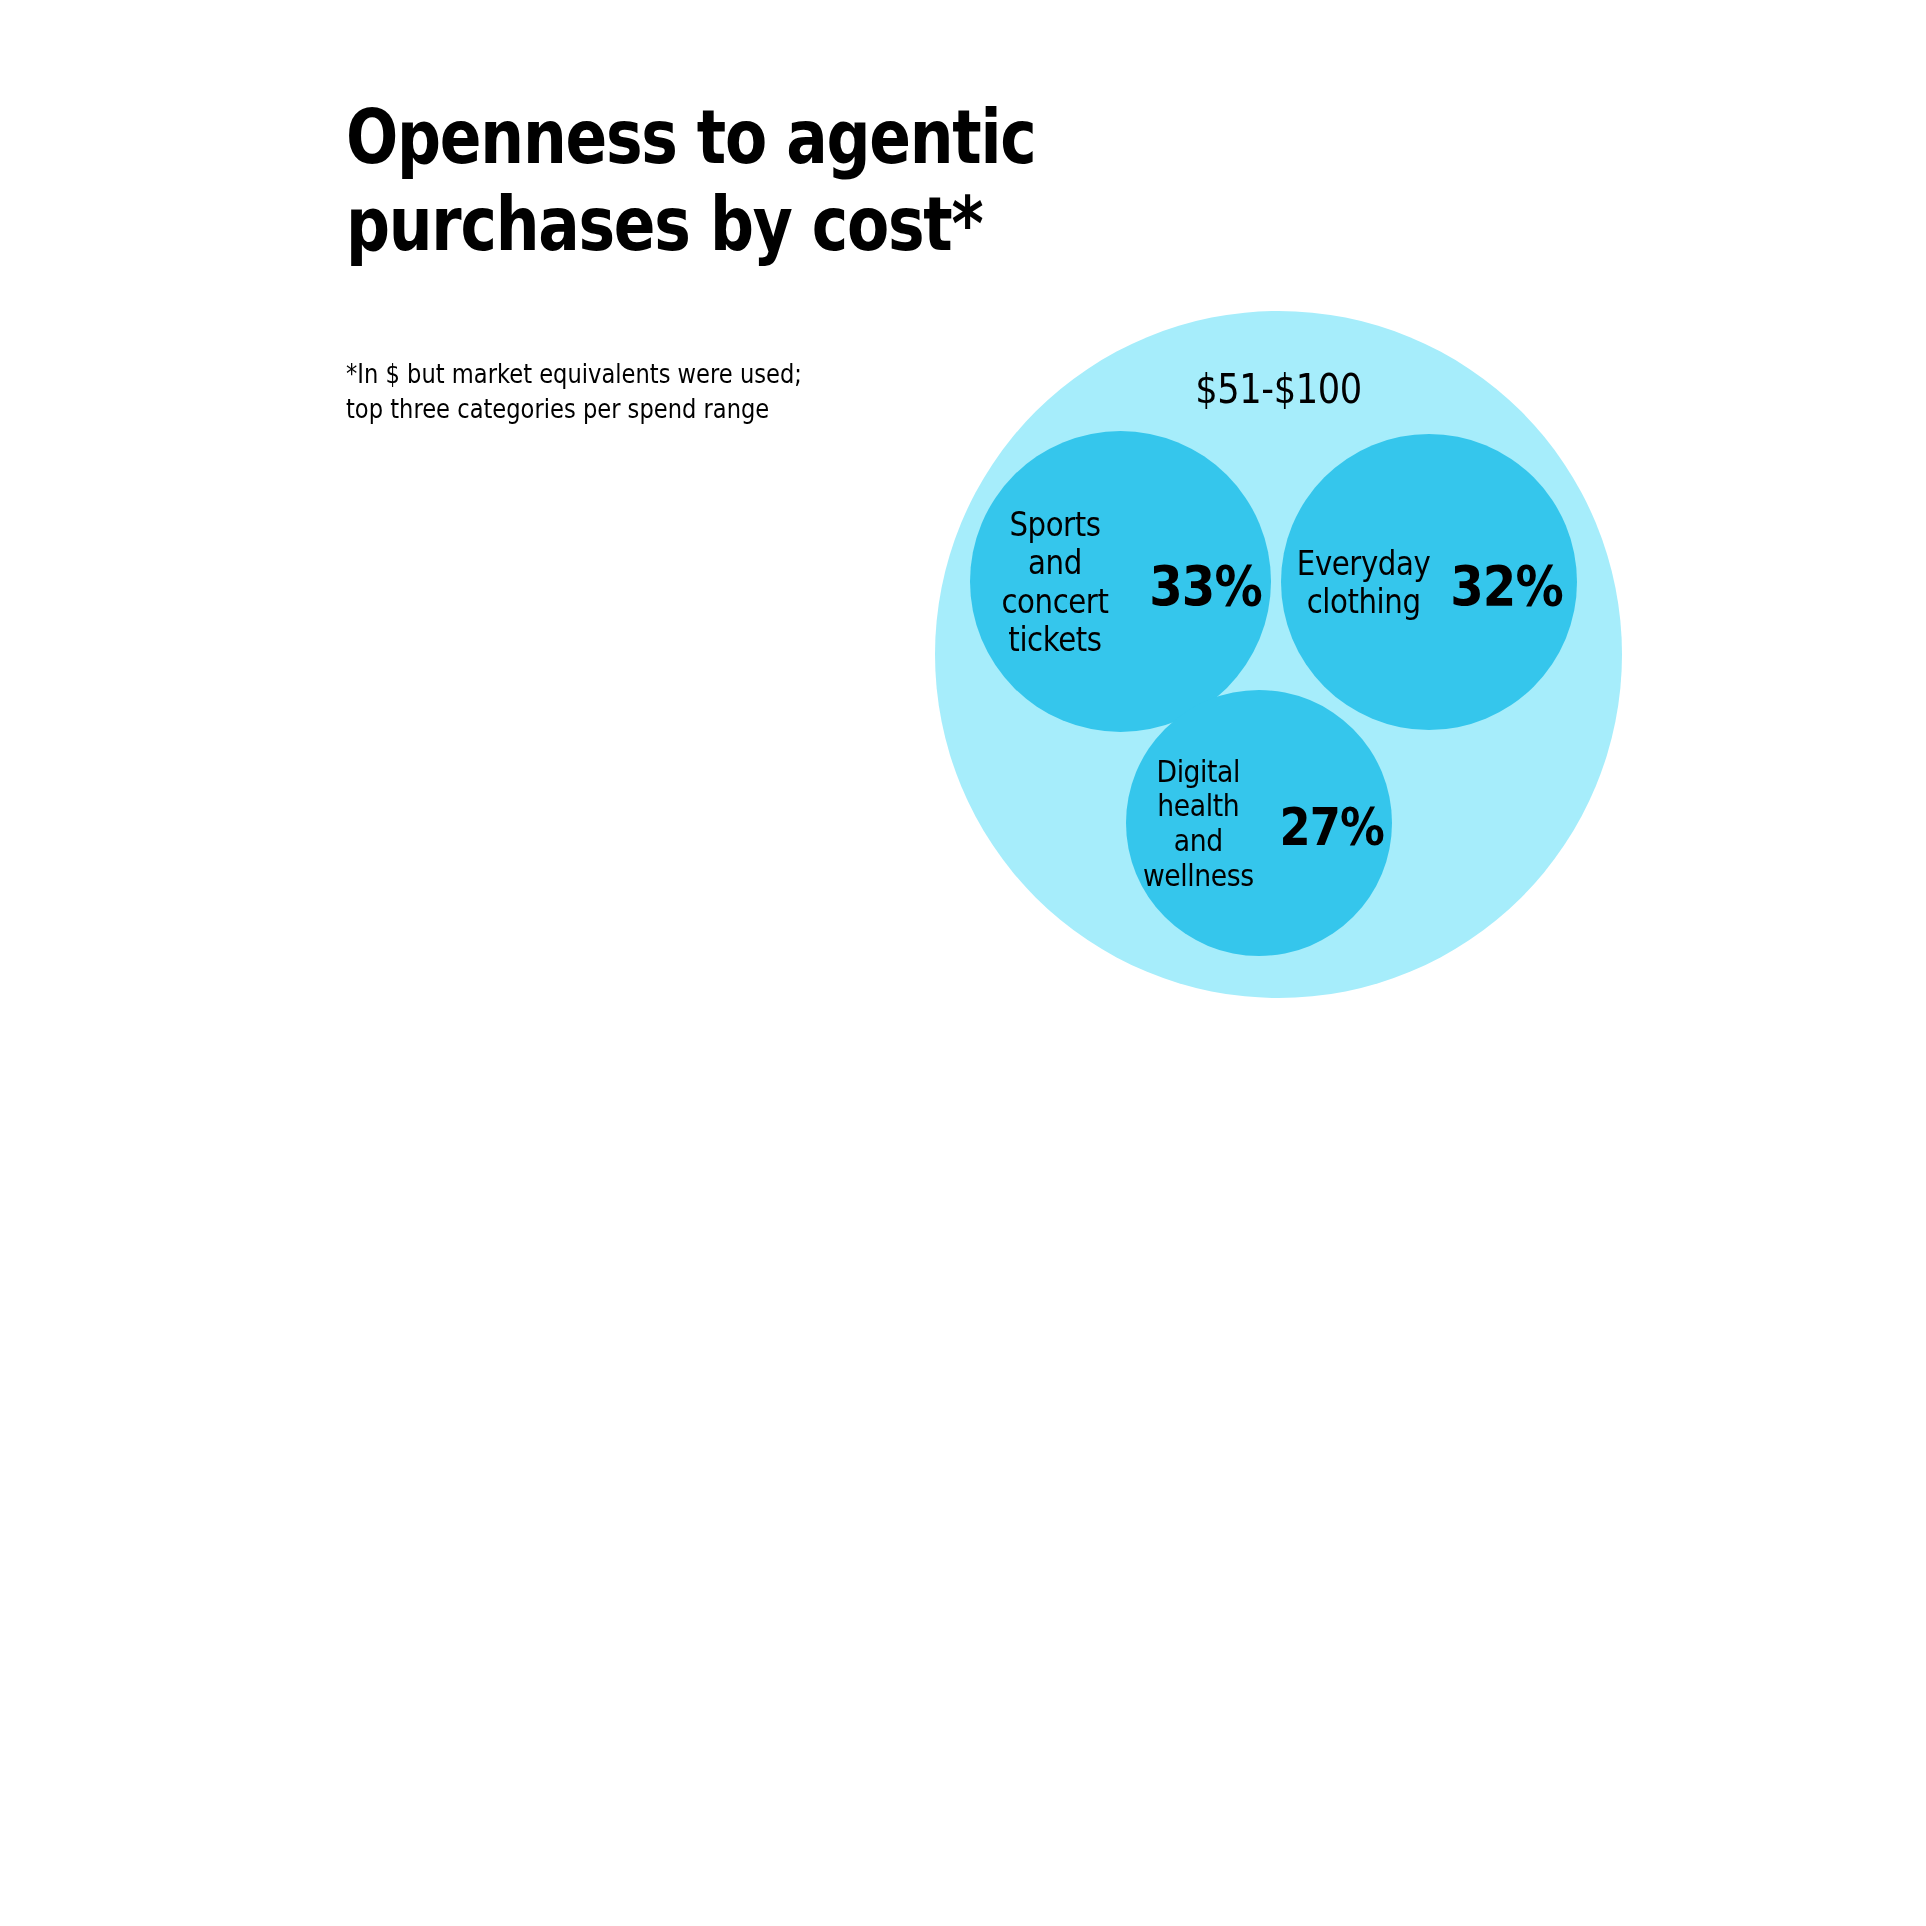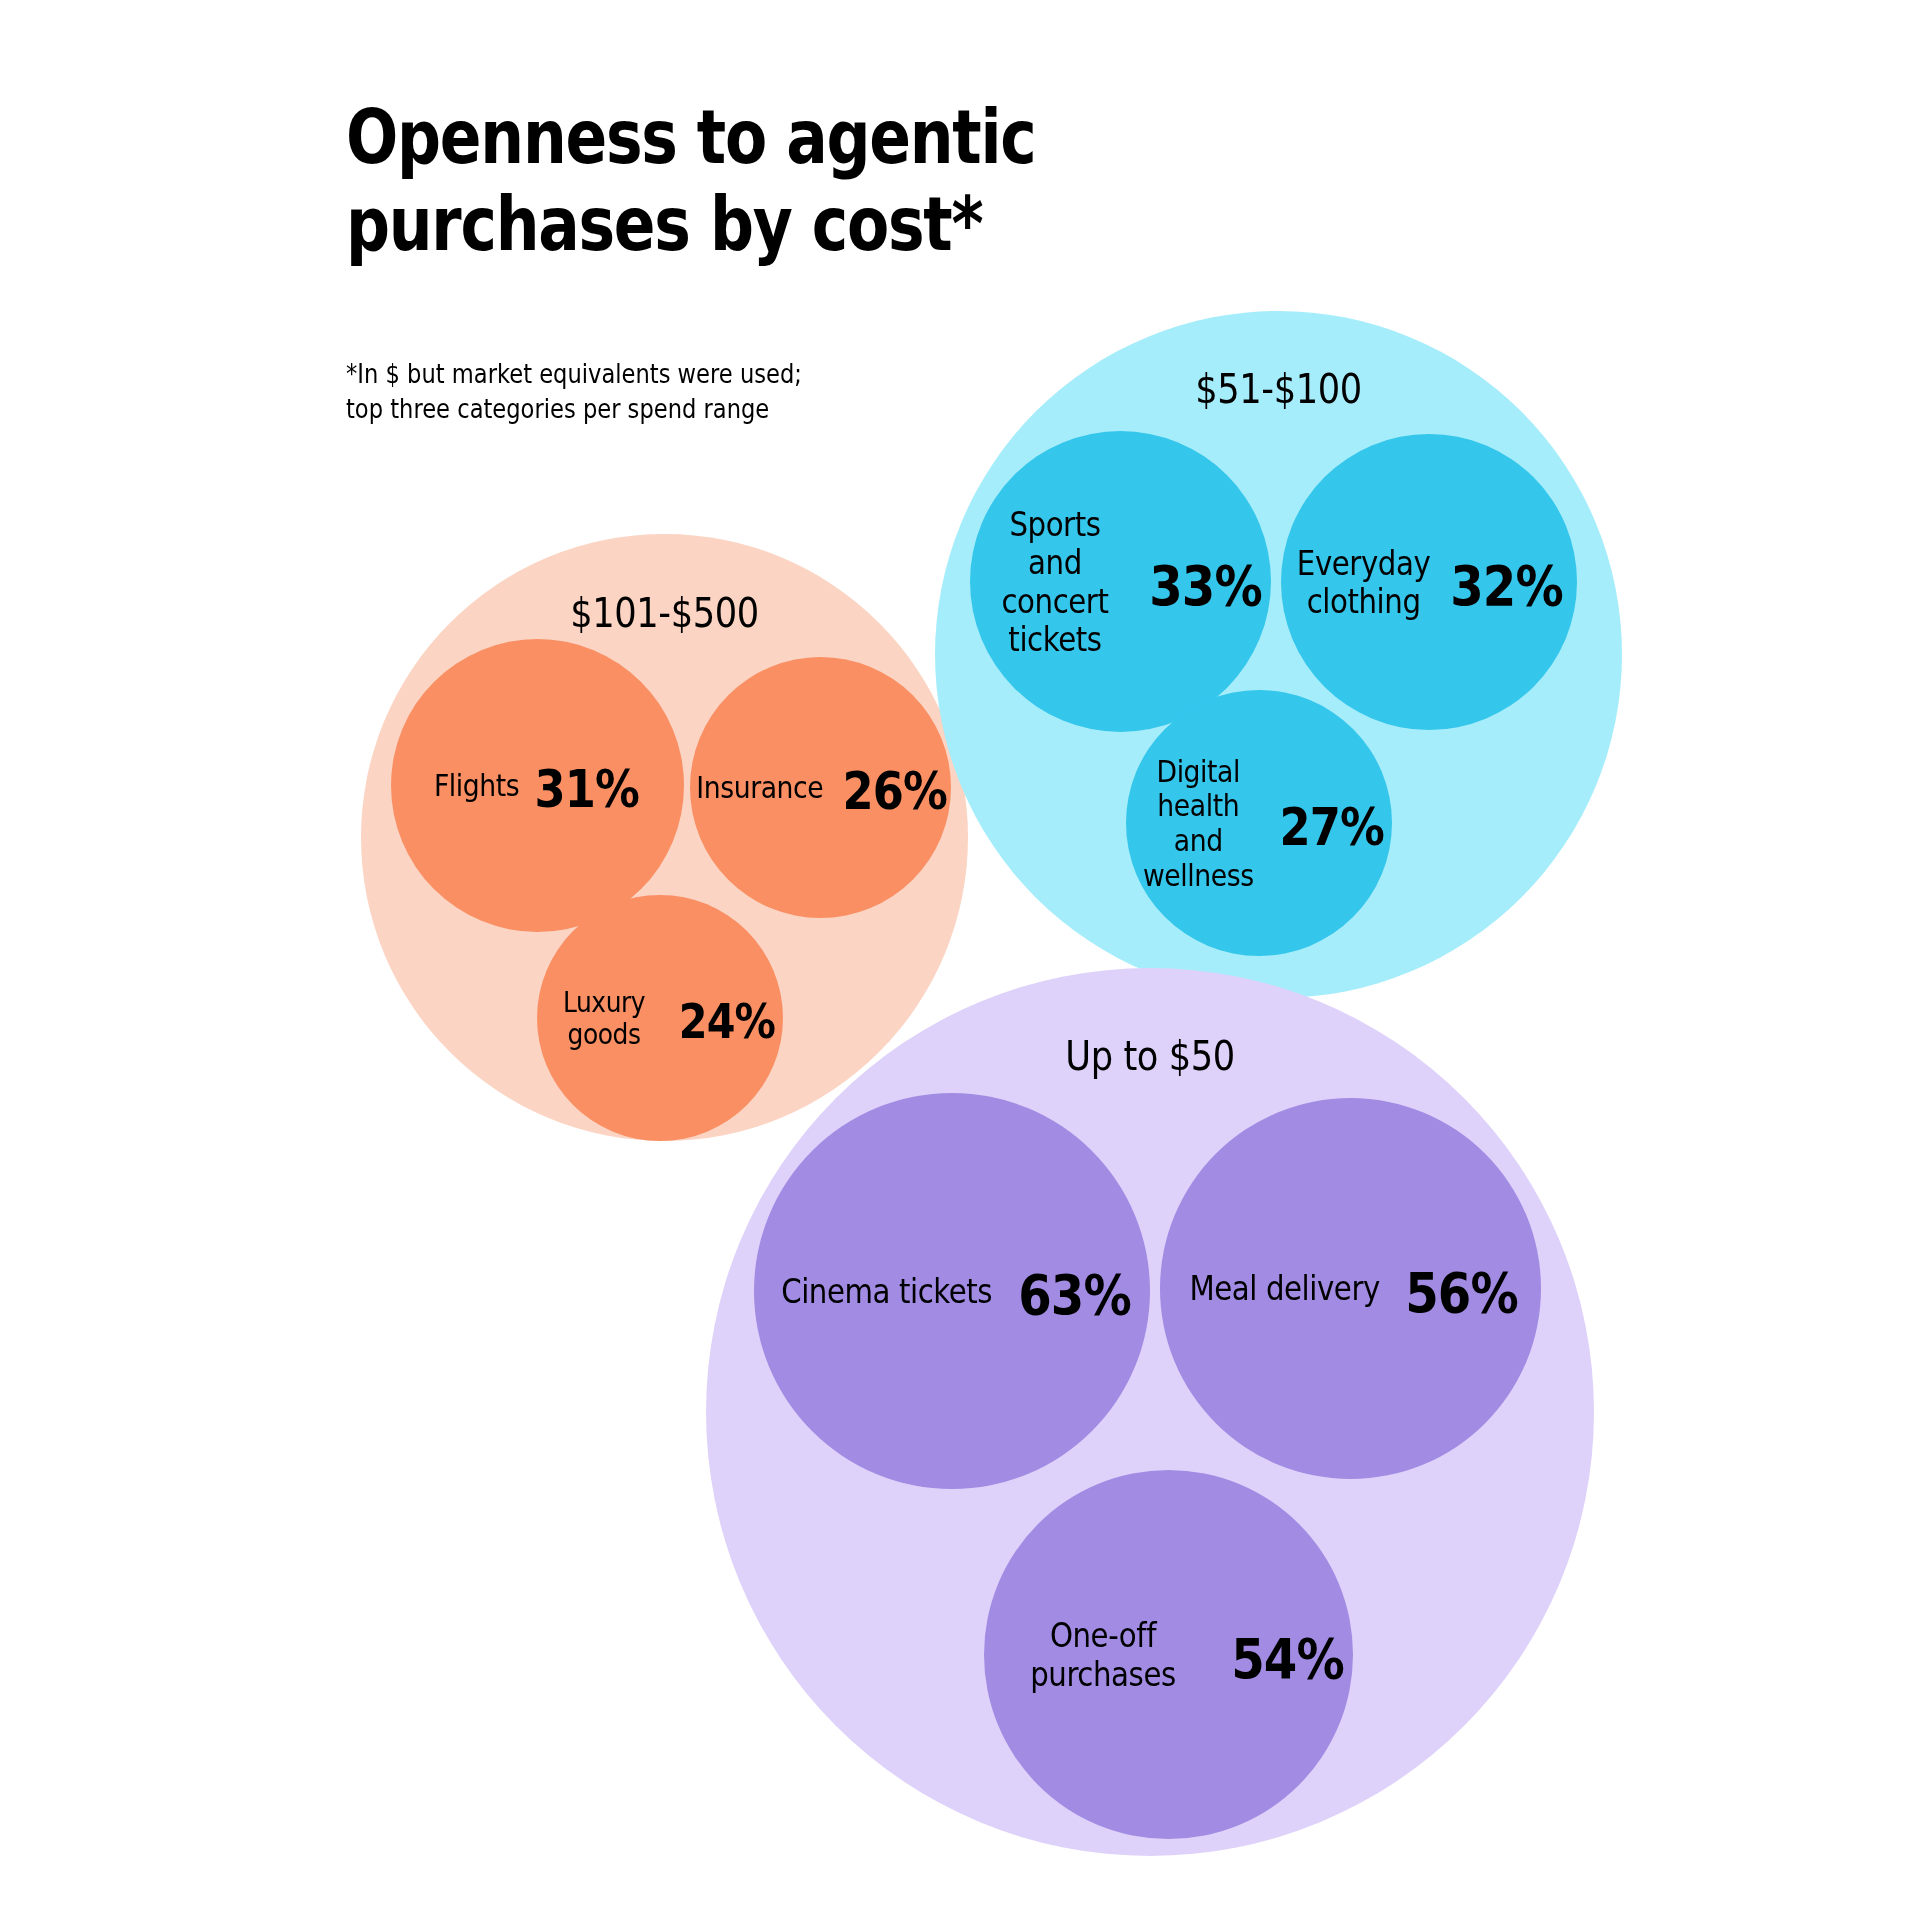--- a/index.html
+++ b/index.html
@@ -128,44 +128,20 @@
 <div id="header-block">
   <h1 id="chart-title">Openness to agentic
 purchases by cost*</h1>
 </div>
 
 <div id="chart-footnote">*In $ but market equivalents were used;
 top three categories per spend range</div>
 
 <div id="bubble-canvas">
 
-  <div class="group-bubble" style="left: 361px; top: 534px; width: 607px; height: 607px; background-color: rgb(251, 212, 195);">
-    <div class="group-label" style="top:55px;">$101-$500</div>
-
-    <div class="item-bubble sz-md" style="left: 30px; top: 105px; width: 293px; height: 293px; background-color: rgb(249, 143, 99);">
-      <div class="item-inner">
-        <div class="item-label">Flights</div>
-        <div class="item-value">31%</div>
-      </div>
-    </div>
-
-    <div class="item-bubble sz-md" style="left: 329px; top: 123px; width: 261px; height: 261px; background-color: rgb(249, 143, 99);">
-      <div class="item-inner">
-        <div class="item-label">Insurance</div>
-        <div class="item-value">26%</div>
-      </div>
-    </div>
-
-    <div class="item-bubble sz-sm" style="left: 176px; top: 361px; width: 246px; height: 246px; background-color: rgb(249, 143, 99);">
-      <div class="item-inner">
-        <div class="item-label">Luxury goods</div>
-        <div class="item-value">24%</div>
-      </div>
-    </div>
-  </div>
 
   <div class="group-bubble" style="left: 935px; top: 311px; width: 687px; height: 687px; background-color: rgb(166, 237, 251);">
     <div class="group-label" style="top:54px;">$51-$100</div>
 
     <div class="item-bubble sz-lg" style="left: 35px; top: 120px; width: 301px; height: 301px; background-color: rgb(53, 198, 236);">
       <div class="item-inner">
         <div class="item-label">Sports and
 concert tickets</div>
         <div class="item-value">33%</div>
       </div>
@@ -181,39 +157,15 @@
 
     <div class="item-bubble sz-md" style="left: 191px; top: 379px; width: 266px; height: 266px; background-color: rgb(53, 198, 236);">
       <div class="item-inner">
         <div class="item-label">Digital health
 and wellness</div>
         <div class="item-value">27%</div>
       </div>
     </div>
   </div>
 
-  <div class="group-bubble" style="left: 706px; top: 968px; width: 888px; height: 888px; background-color: rgb(222, 210, 250);">
-    <div class="group-label" style="top:64px;">Up to $50</div>
-
-    <div class="item-bubble sz-lg" style="left: 48px; top: 125px; width: 396px; height: 396px; background-color: rgb(161, 139, 227);">
-      <div class="item-inner">
-        <div class="item-label">Cinema tickets</div>
-        <div class="item-value">63%</div>
-      </div>
-    </div>
-
-    <div class="item-bubble sz-lg" style="left: 454px; top: 130px; width: 381px; height: 381px; background-color: rgb(161, 139, 227);">
-      <div class="item-inner">
-        <div class="item-label">Meal delivery</div>
-        <div class="item-value">56%</div>
-      </div>
-    </div>
-
-    <div class="item-bubble sz-lg" style="left: 278px; top: 502px; width: 369px; height: 369px; background-color: rgb(161, 139, 227);">
-      <div class="item-inner">
-        <div class="item-label">One-off purchases</div>
-        <div class="item-value">54%</div>
-      </div>
-    </div>
-  </div>
 
 </div>
 
 
 </body></html>

